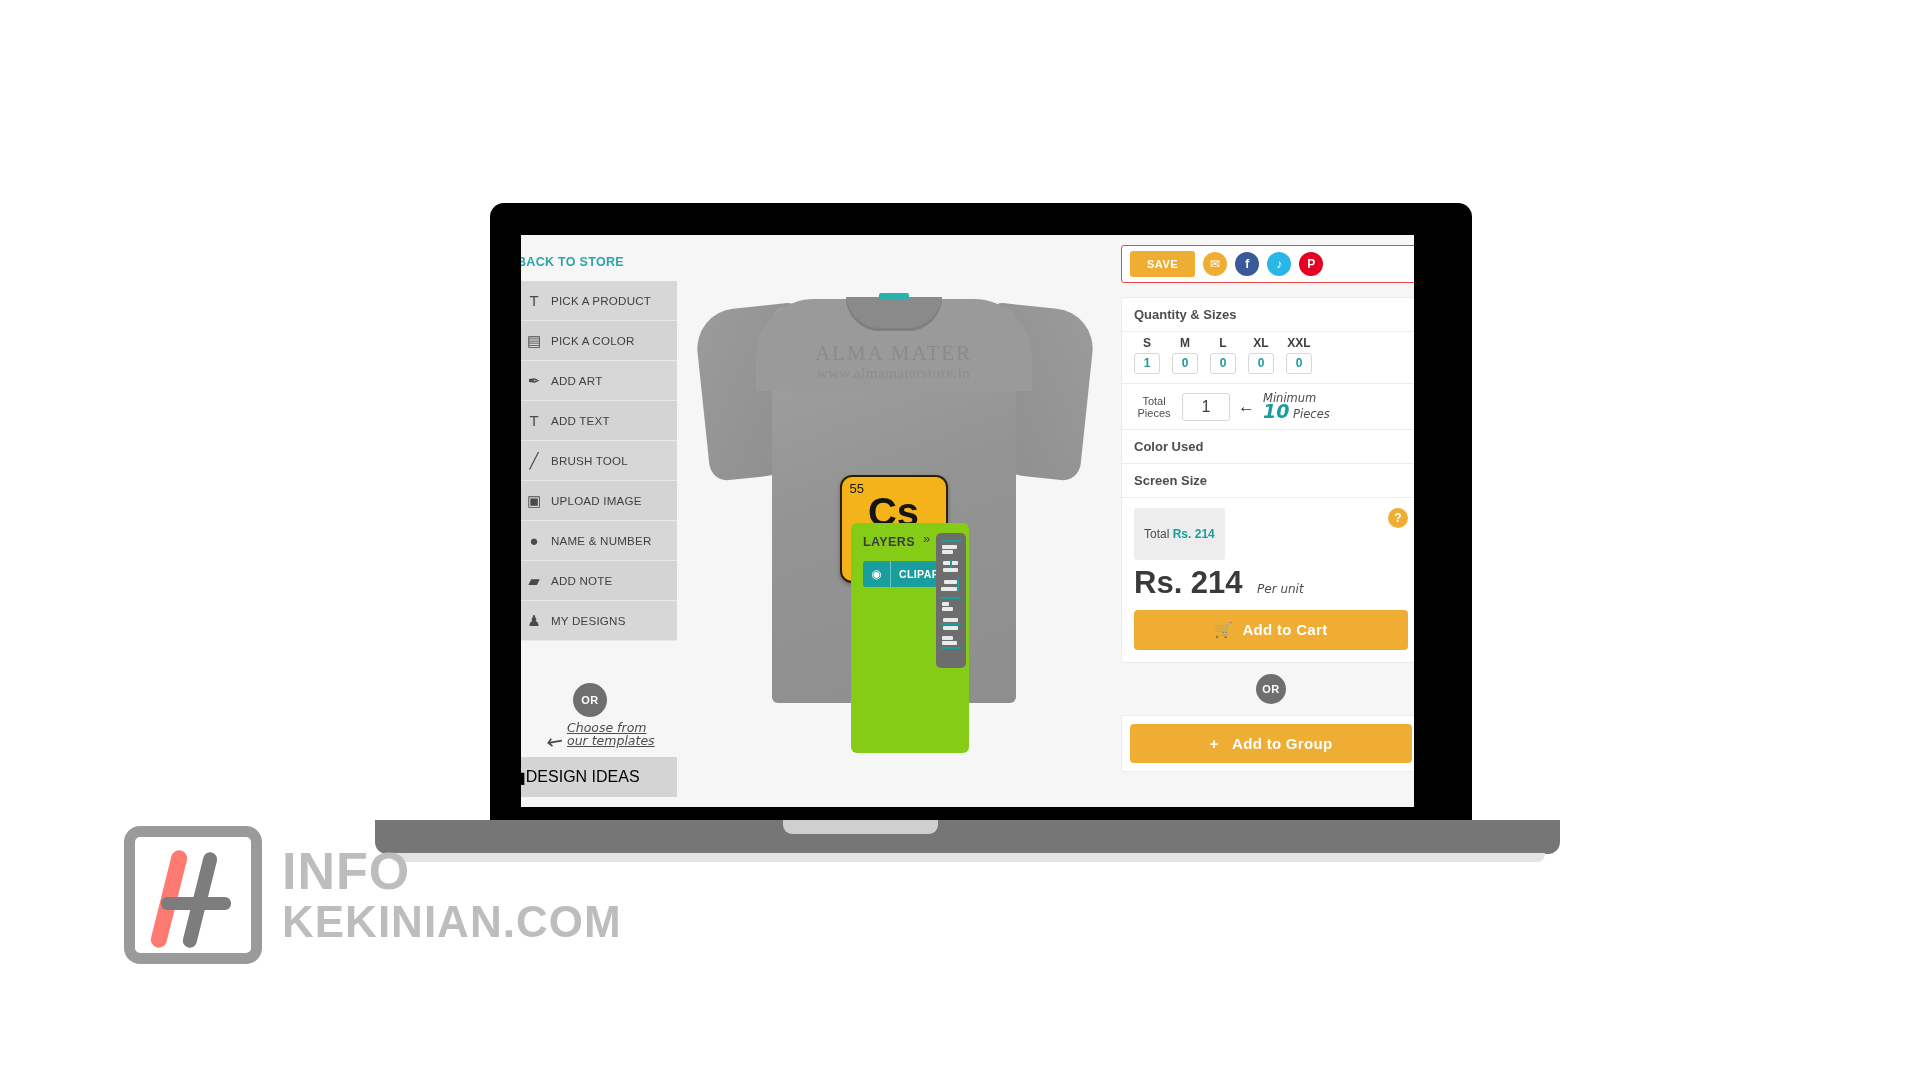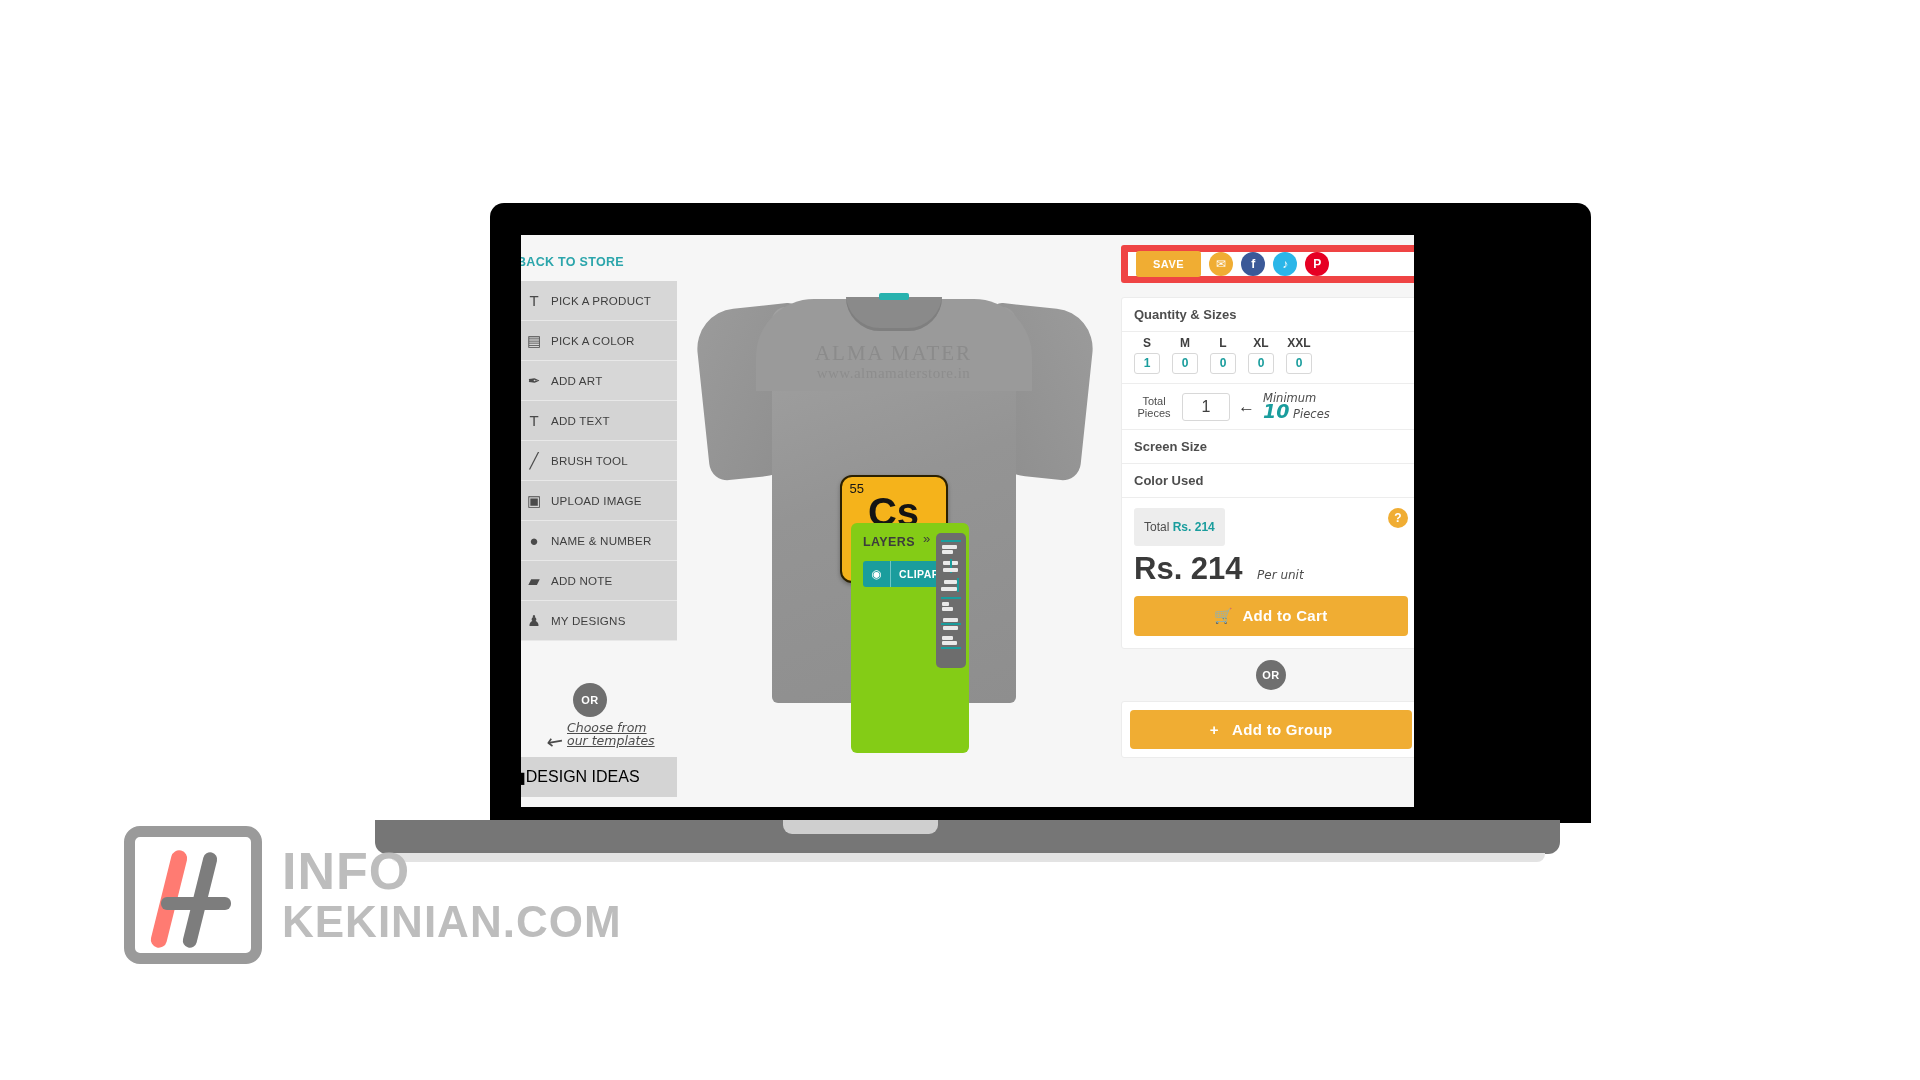--- a/index.html
+++ b/index.html
@@ -1,21 +1,21 @@
 <!DOCTYPE html>
 <html><head>
 <meta charset="utf-8">
 <style>
   * { box-sizing: border-box; margin:0; padding:0; }
   html,body { width:1920px; height:1080px; overflow:hidden; background:#ffffff;
     font-family:"Liberation Sans", sans-serif; }
 
   
   #laptop { position:absolute; left:490px; top:203px; width:955px; height:640px; }
-  #lid { position:absolute; left:0; top:0; width:1101px; height:620px;
+  #lid { position:absolute; left:0; top:0; width:982px; height:620px;
          background:#000; border-radius:14px 14px 0 0; }
   #lid-inner { position:absolute; left:31px; top:32px; width:893px; height:572px;
          background:#f4f4f4; overflow:hidden; }
   #base { position:absolute; left:-115px; top:617px; width:1185px; height:34px;
          background:#767676; border-radius:0 0 12px 12px; }
   #base-notch { position:absolute; left:408px; top:0px; width:155px; height:14px;
          background:#cfcfcf; border-radius:0 0 9px 9px; }
   #base-shadow { position:absolute; left:-100px; top:650px; width:1155px; height:9px;
          background:#e3e3e3; border-radius:0 0 8px 8px; }
 
@@ -99,21 +99,21 @@
   
   #align-bar { position:absolute; left:255px; top:288px; width:30px; height:135px;
      background:#6d6d6d; border-radius:5px; padding:7px 0;
      display:flex; flex-direction:column; align-items:center; gap:5px; }
   .align-ic { width:20px; height:14px; position:relative; }
   .abar { position:absolute; background:#eaeaea; height:3.5px; border-radius:1px; }
   .aline { position:absolute; background:#1a9d9d; }
 
   
   #right { position:absolute; left:600px; top:10px; width:300px; }
-  #topbar { background:#fff; border:7px solid #ef4444; border-radius:3px; height:38px;
+  #topbar { background:#fff; border:1px solid #ef4444; border-radius:3px; height:38px;
      display:flex; align-items:center; padding:0 8px; gap:8px; }
   #save-btn { background:#f0ad33; color:#fff; font-size:11px; font-weight:700; border:none;
      border-radius:3px; padding:7px 17px; letter-spacing:.5px; cursor:pointer; }
   .soc { width:24px; height:24px; border-radius:50%; color:#fff; font-size:12px;
      display:flex; align-items:center; justify-content:center; }
 
   #panel { margin-top:14px; background:#fff; border:1px solid #ececec; border-radius:3px; }
   .sec { padding:9px 12px; border-bottom:1px solid #ededed; font-size:13px;
      font-weight:700; color:#4d4d4d; }
   .sizes-row { display:flex; padding:4px 12px 0; gap:12px; }
@@ -125,21 +125,21 @@
      border-top:1px solid #ededed; border-bottom:1px solid #ededed; }
   .tp-label { font-size:11px; color:#4d4d4d; line-height:12px; width:40px; text-align:center; }
   .tp-input { width:48px; height:28px; border:1px solid #d8d8d8; border-radius:3px;
      text-align:center; font-size:16px; color:#3f3f3f; line-height:26px; }
   .tp-arrow { font-size:17px; color:#333; }
   .tp-min { font-size:11.5px; color:#4d4d4d; font-family:"DejaVu Sans",sans-serif;
      line-height:13px; font-style:italic;}
   .tp-min b { color:#1a9d9d; font-size:19px; }
 
   #price-wrap { padding:10px 12px 12px; }
-  #total-pill { display:inline-block; background:#ededed; border-radius:3px; padding:12px 10px;
+  #total-pill { display:inline-block; background:#ededed; border-radius:3px; padding:19px 10px;
      font-size:12px; color:#4d4d4d; }
   #total-pill b { color:#1a9d9d; }
   #help-btn { float:right; width:20px; height:20px; border-radius:50%; background:#f0ad33;
      color:#fff; font-size:12px; font-weight:700; text-align:center; line-height:20px; }
   #big-price { font-size:31px; font-weight:700; color:#3a3a3a; margin-top:5px;
      display:inline-block; }
   #per-unit { font-size:12px; color:#4d4d4d; font-family:"DejaVu Sans",sans-serif;
      margin-left:10px; font-style:italic; }
   .cta { display:block; width:100%; background:#f0ad33; color:#fff; border:none;
      border-radius:4px; padding:11px 0; font-size:15px; font-weight:700; cursor:pointer;
@@ -323,22 +323,22 @@
               </div>
               <div class="tp-input">1</div>
               <div class="tp-arrow">←</div>
               <div class="tp-min">
                 <div>Minimum</div>
                 <div><b>10</b>
                   <span>Pieces</span></div>
               </div>
             </div>
 
+            <div class="sec">Color Used</div>
             <div class="sec">Screen Size</div>
-            <div class="sec">Color Used</div>
 
             <div id="price-wrap">
               <span id="help-btn">?</span>
               <span id="total-pill">
                 <span>Total</span>
                 <b>Rs. 214</b>
               </span>
               <div>
                 <span id="big-price">Rs. 214</span>
                 <span id="per-unit">Per unit</span>

